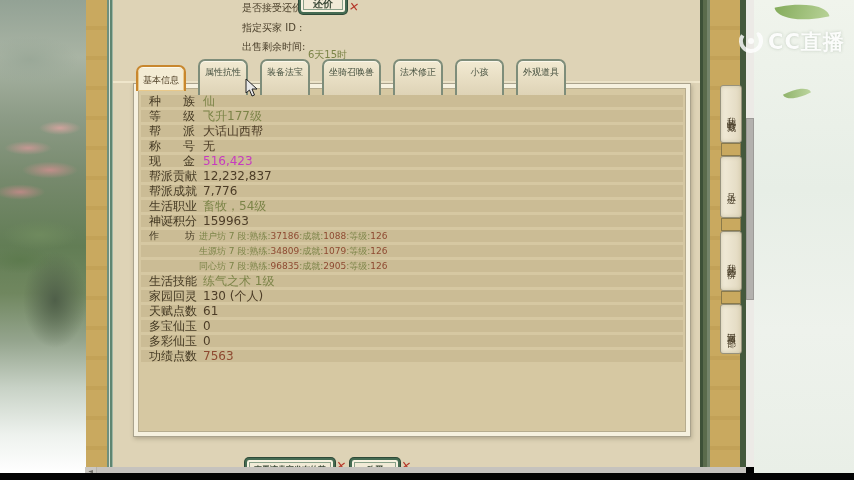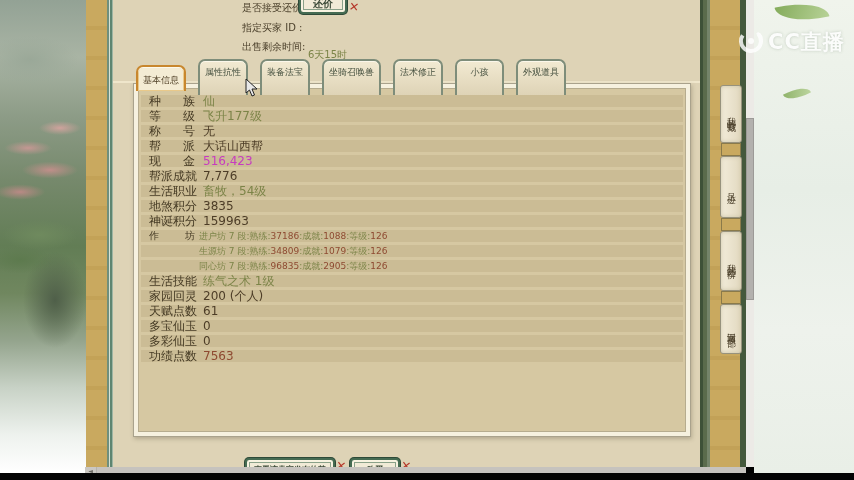--- a/index.html
+++ b/index.html
@@ -130,42 +130,42 @@
     <div class="rows">
         <div class="row">
           <span class="lab">种　族</span>
           <span class="val t-olive">仙</span>
         </div>
         <div class="row">
           <span class="lab">等　级</span>
           <span class="val t-olive">飞升177级</span>
         </div>
         <div class="row">
+          <span class="lab">帮　派</span>
+          <span class="val t-dark">大话山西帮</span>
+        </div>
+        <div class="row">
           <span class="lab">称　号</span>
           <span class="val t-dark">无</span>
         </div>
         <div class="row">
-          <span class="lab">帮　派</span>
-          <span class="val t-dark">大话山西帮</span>
-        </div>
-        <div class="row">
           <span class="lab">现　金</span>
           <span class="val t-magenta">516,423</span>
         </div>
         <div class="row">
+          <span class="lab">帮派贡献</span>
+          <span class="val t-dark">12,232,837</span>
+        </div>
+        <div class="row">
           <span class="lab">帮派成就</span>
           <span class="val t-dark">7,776</span>
         </div>
         <div class="row">
           <span class="lab">生活职业</span>
           <span class="val t-olive">畜牧，54级</span>
-        </div>
-        <div class="row">
-          <span class="lab">地煞积分</span>
-          <span class="val t-dark">3835</span>
         </div>
         <div class="row">
           <span class="lab">神诞积分</span>
           <span class="val t-dark">159963</span>
         </div>
         <div class="row ws">
           <span class="lab">作　坊</span>
           <span class="t-olive">进户坊 7 段: </span>
           <span class="t-olive">熟练: </span>
           <span class="t-red">37186</span>
@@ -199,21 +199,21 @@
           <span class="t-olive">: </span>
           <span class="t-olive">等级: </span>
           <span class="t-red">126</span>
         </div>
         <div class="row">
           <span class="lab">生活技能</span>
           <span class="val t-olive">练气之术 1级</span>
         </div>
         <div class="row">
           <span class="lab">家园回灵</span>
-          <span class="val t-dark">200 (个人)</span>
+          <span class="val t-dark">130 (个人)</span>
         </div>
         <div class="row">
           <span class="lab">天赋点数</span>
           <span class="val t-dark">61</span>
         </div>
         <div class="row">
           <span class="lab">多宝仙玉</span>
           <span class="val t-dark">0</span>
         </div>
         <div class="row">

